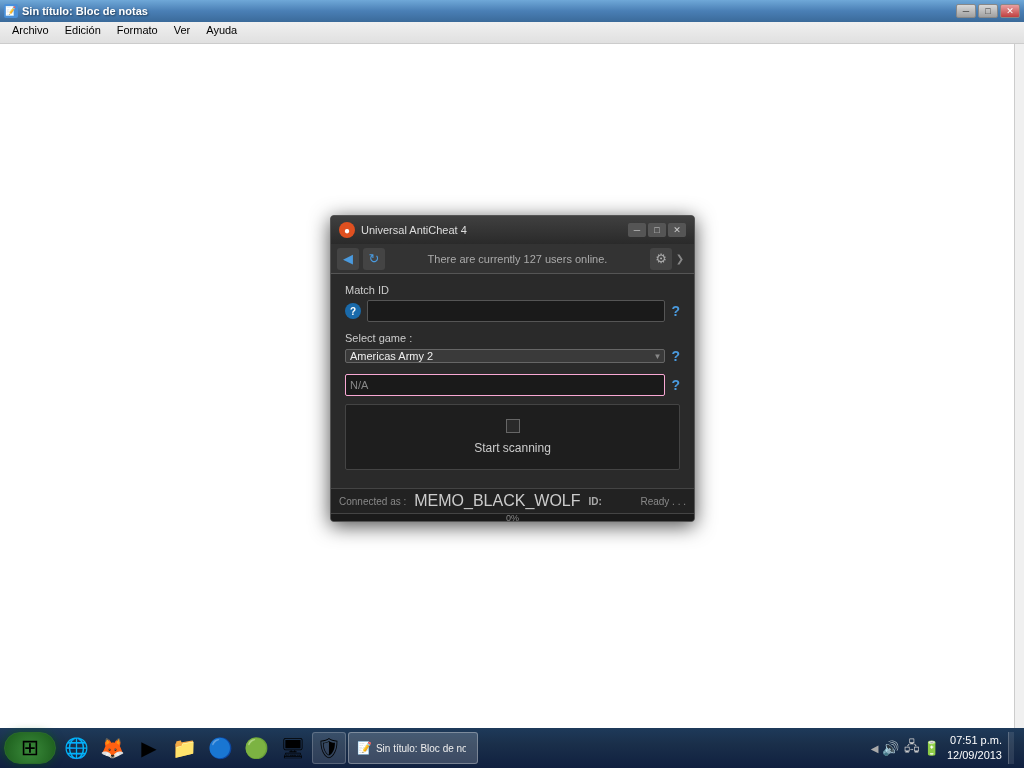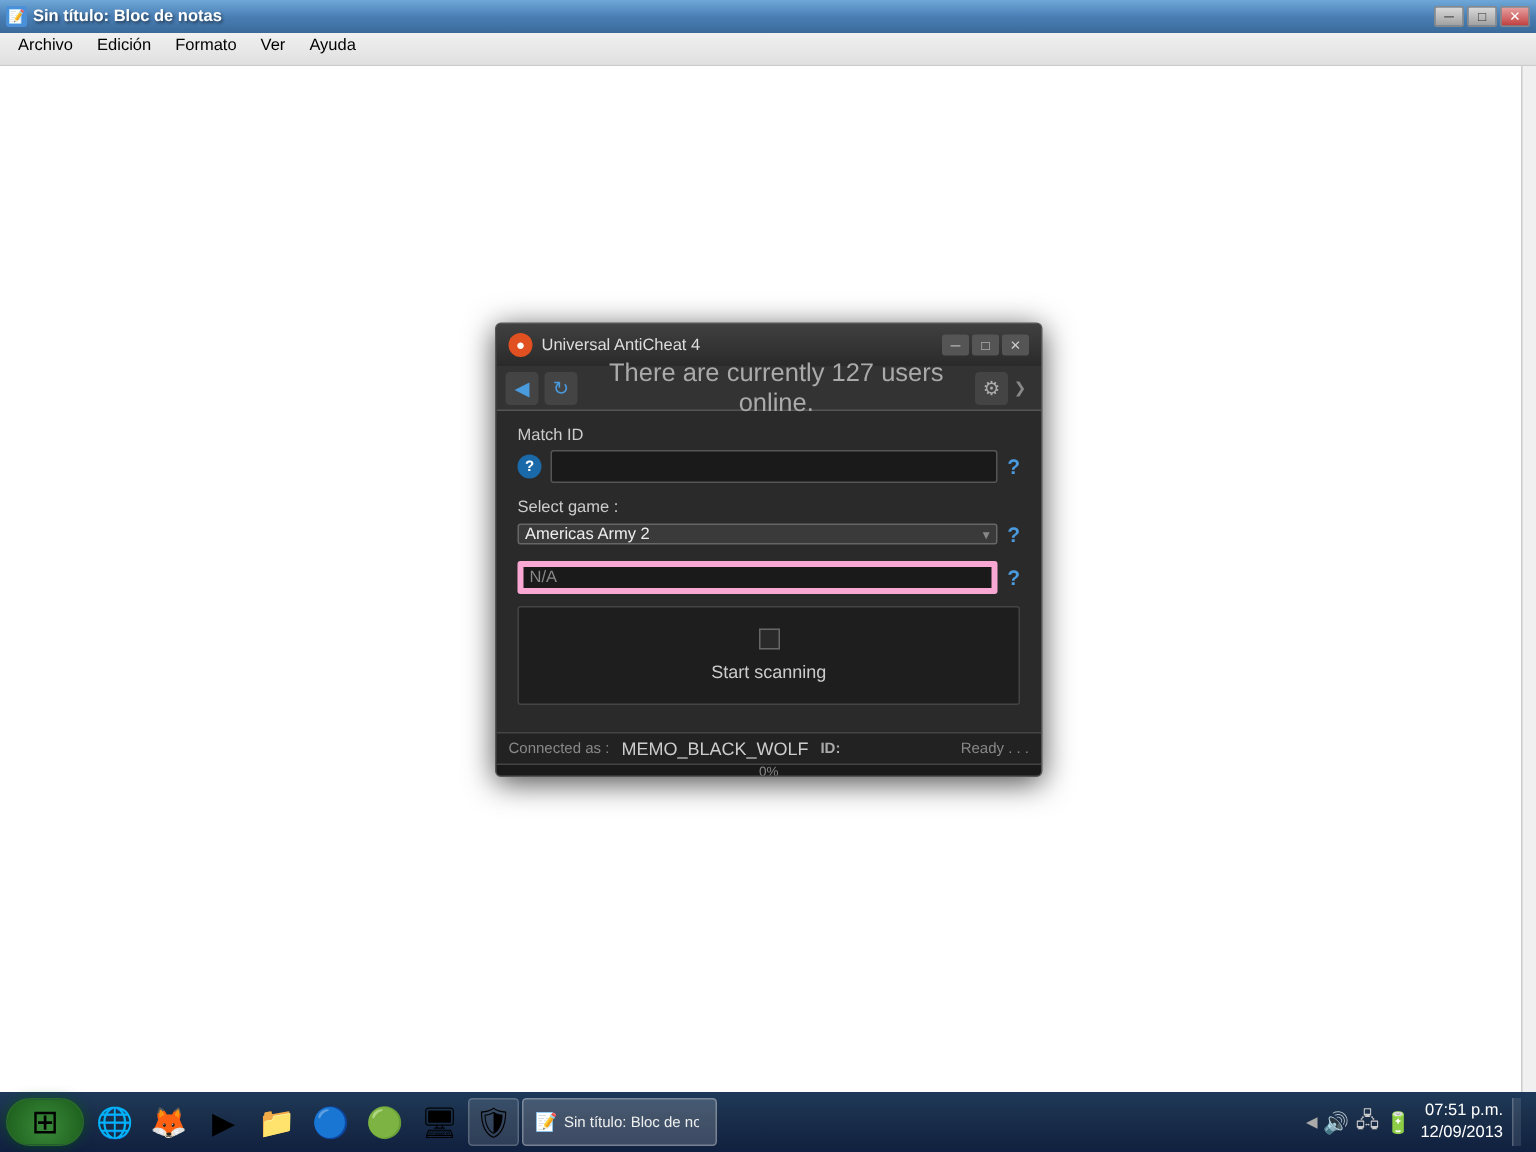--- a/index.html
+++ b/index.html
@@ -251,21 +251,21 @@
       border-radius: 3px;
       display: flex;
       align-items: center;
       justify-content: center;
       cursor: pointer;
       color: #4a9ade;
       font-size: 13px;
     }
     .uac-status-text {
       color: #aaa;
-      font-size: 17px;
+      font-size: 11px;
       flex: 1;
       text-align: center;
     }
     .uac-settings-btn {
       width: 22px;
       height: 22px;
       background: #444;
       border-radius: 3px;
       display: flex;
       align-items: center;
@@ -370,21 +370,21 @@
     .uac-na-row {
       display: flex;
       align-items: center;
       gap: 6px;
       margin-bottom: 8px;
     }
     .uac-na-field {
       flex: 1;
       height: 22px;
       background: #1a1a1a;
-      border: 4px solid #f9a8d4;
+      border: 1px solid #f9a8d4;
       border-radius: 2px;
       color: #888;
       font-size: 11px;
       padding: 0 4px;
       display: flex;
       align-items: center;
     }
 
     
     .uac-scan-area {
@@ -428,21 +428,21 @@
       color: #888;
       font-size: 10px;
     }
     .uac-status-label {
       color: #aaa;
       font-size: 10px;
       font-weight: bold;
     }
     .uac-status-user {
       color: #ccc;
-      font-size: 12px;
+      font-size: 16px;
     }
     .uac-status-ready {
       color: #888;
       font-size: 10px;
       margin-left: auto;
     }
 
     
     .uac-progress-bar {
       height: 8px;

